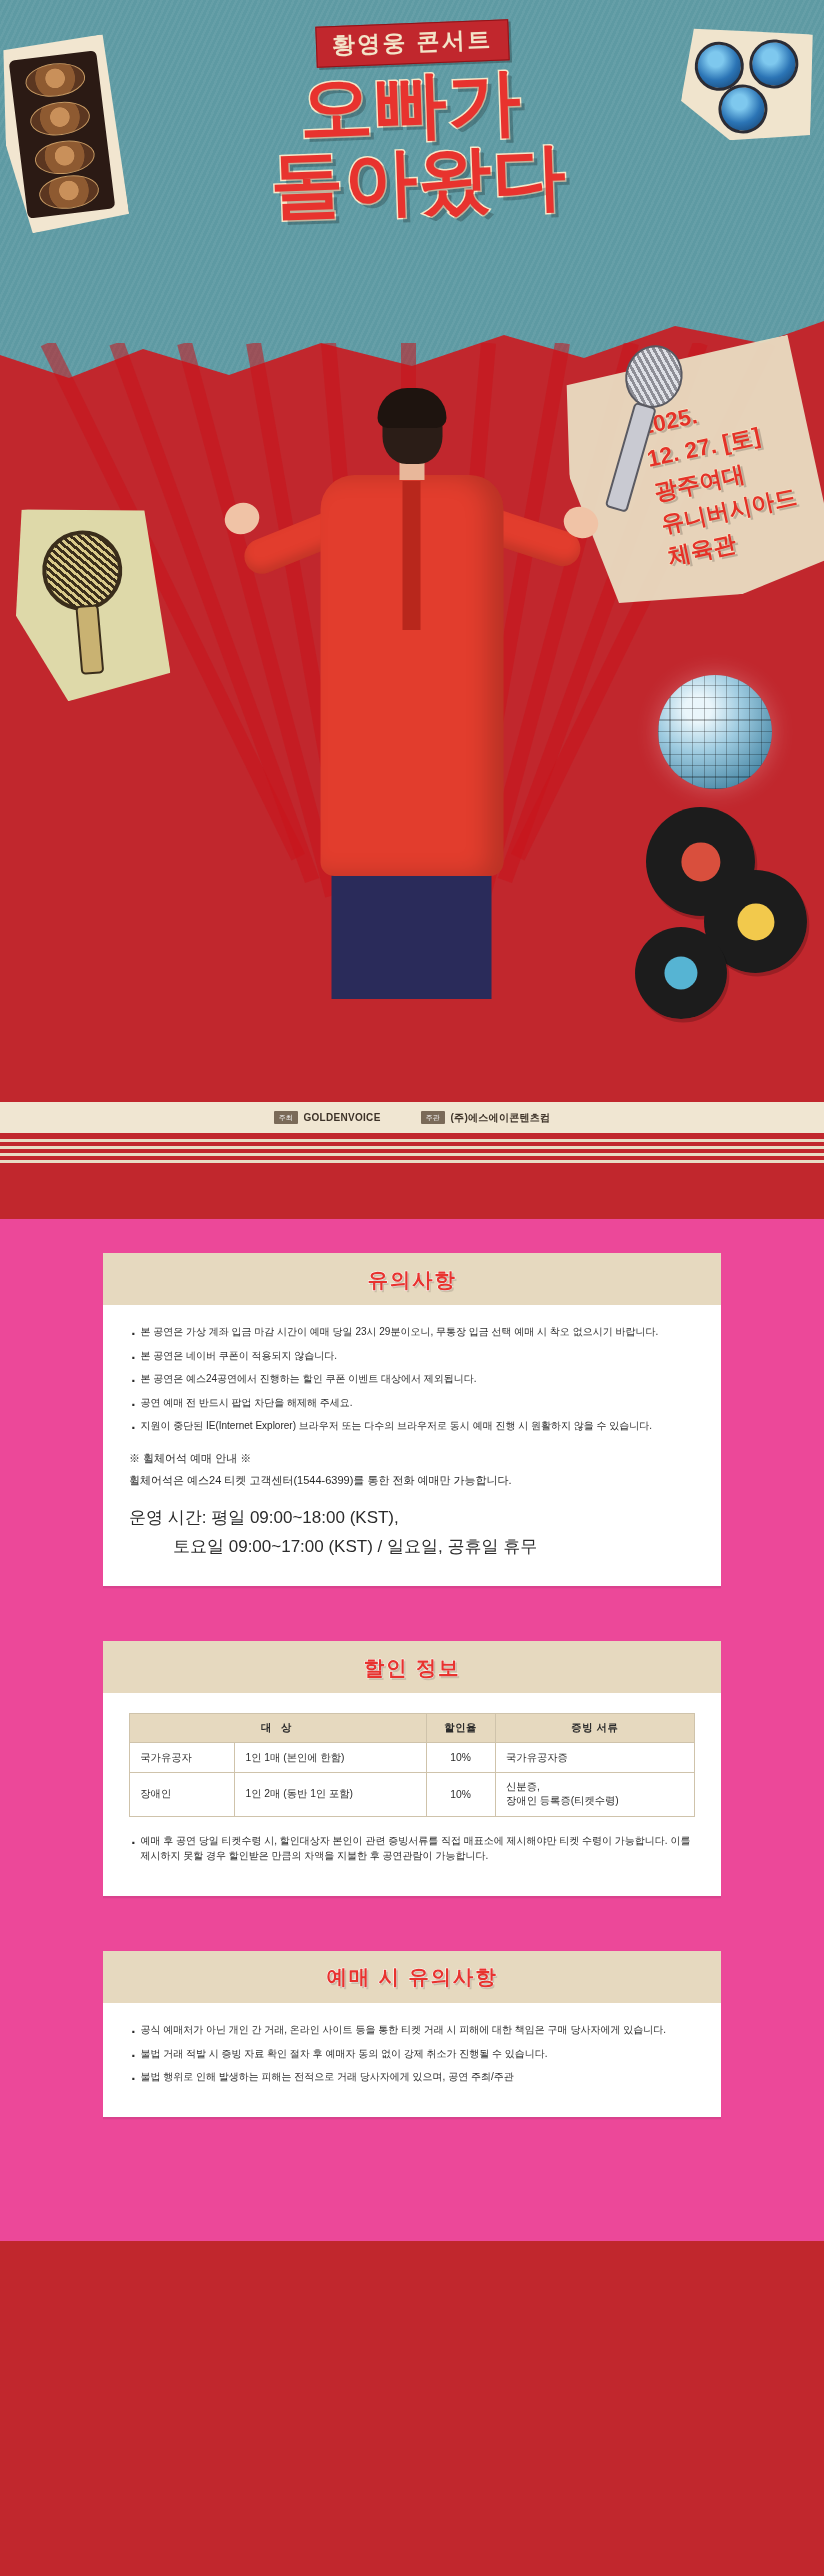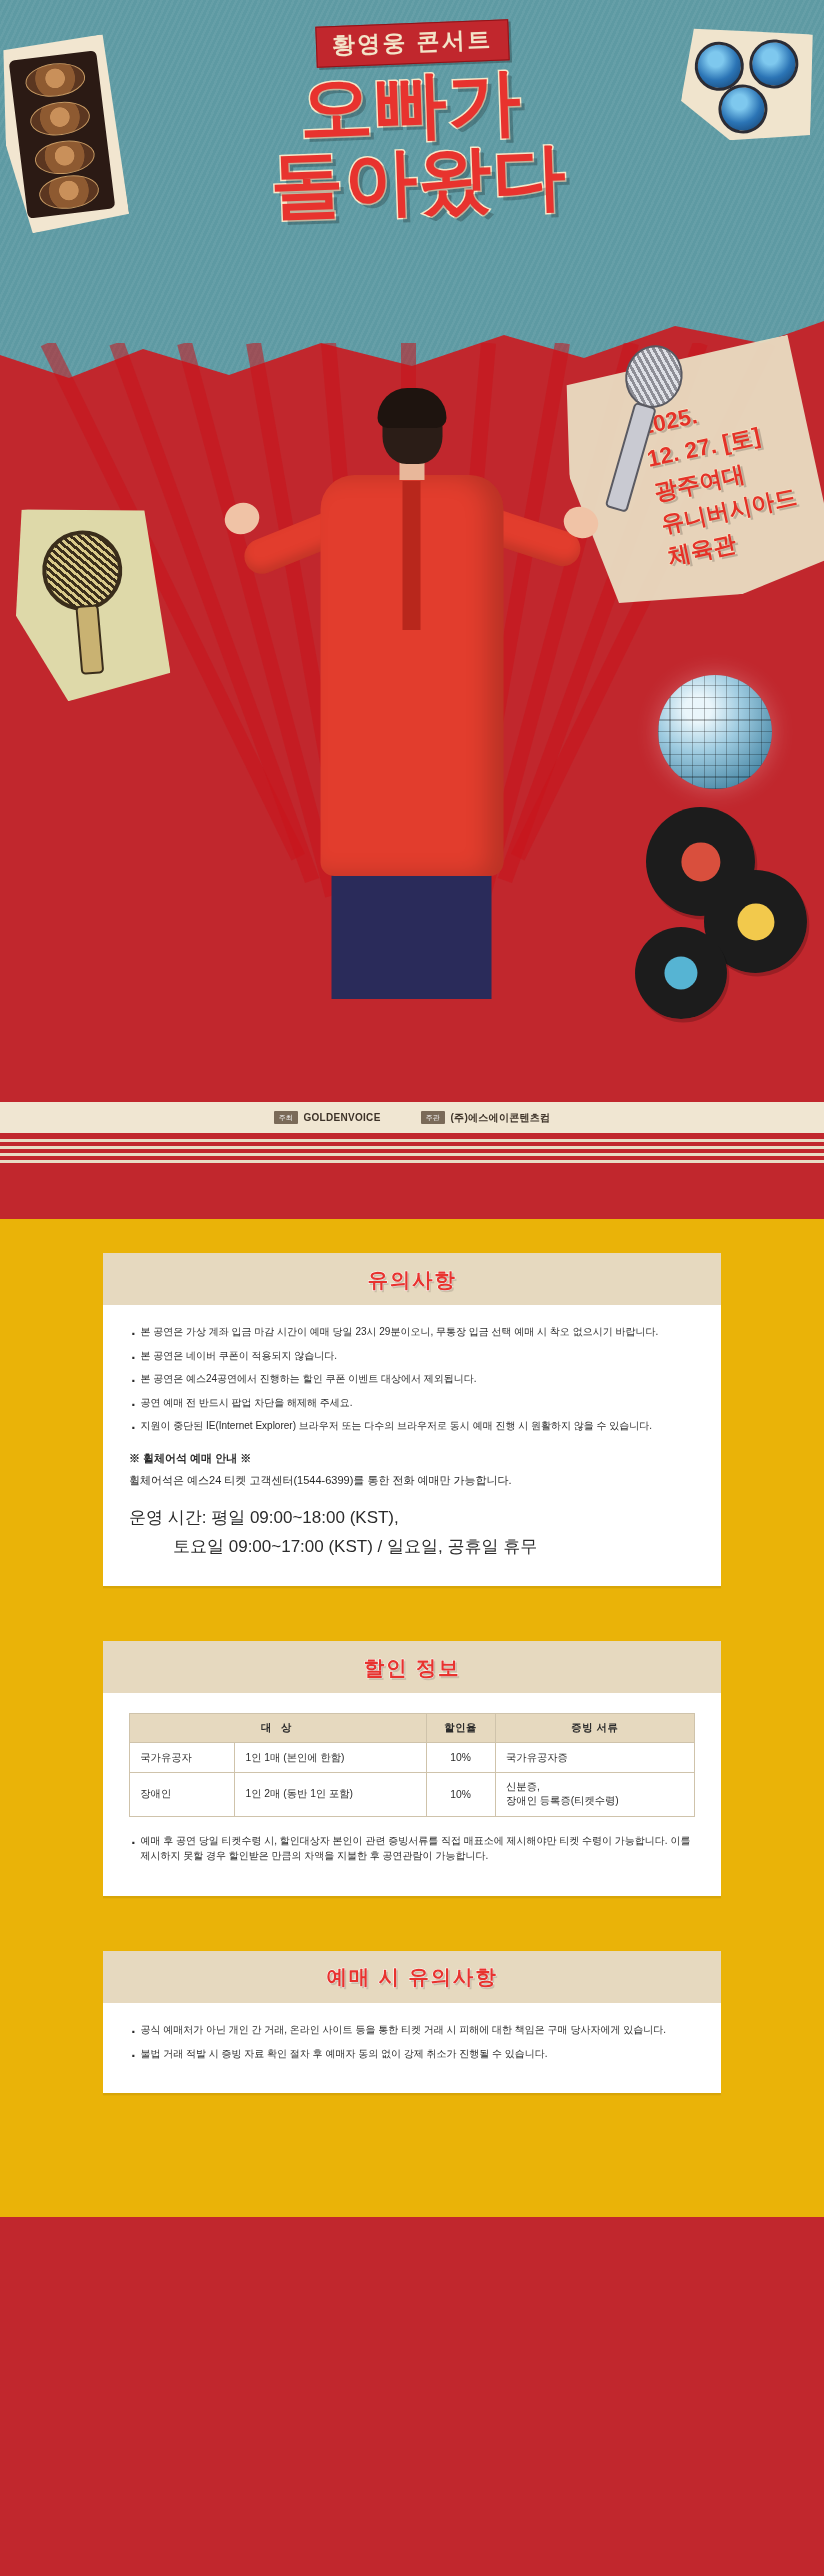--- a/index.html
+++ b/index.html
@@ -208,21 +208,21 @@
     background: #f0e6d2; display: flex; align-items: center; justify-content: center; gap: 40px;
     z-index: 10;
   }
   .credit-item { display: flex; align-items: center; gap: 5.7px; font-size: 8px; color: #5a4a3a; }
   .credit-label { background:#7a6a58; color:#fff; font-size: 6.9px; padding: 1.7px 5.2px; border-radius: 1.1px; }
   .credit-val { font-weight: bold; letter-spacing: 0.3px; font-size: 10px; color:#3d3228; }
   .poster-bottom-lines { position:absolute; left:0; bottom: 55px; width: 824px; height: 25px; z-index: 10;
     background: repeating-linear-gradient(180deg, #e8dcc4 0 2.9px, #c1272d 2.9px 6.9px); }
 
   
-  .sections { position: relative; padding: 34px 16px 46px; background:#eab308; }
+  .sections { position: relative; padding: 34px 16px 46px; background:#ec4899; }
   .card {
     width: 618px; margin: 0 auto 55px;
     background: #ffffff;
     box-shadow: 0 2.3px 0 rgba(0,0,0,.08);
   }
   .card-head {
     background: #e6d9bf;
     text-align: center;
     padding: 12.6px 0 11.4px;
   }
@@ -235,21 +235,21 @@
   }
   .card-body { padding: 19.5px 26px 24px; }
   ul.bullets { list-style: none; }
   ul.bullets li {
     position: relative; padding-left: 11.4px; margin-bottom: 8px;
     font-size: 10px; line-height: 1.55; color: #2b2b2b;
   }
   ul.bullets li:before {
     content: "·"; position: absolute; left: 2.3px; top: -2.3px; font-size: 15px; font-weight: bold; color:#2b2b2b;
   }
-  .sub-note-title { margin-top: 17px; font-size: 11px; font-weight: bold; color: #2b2b2b; }
+  .sub-note-title { margin-top: 17px; font-size: 11px; font-weight: normal; color: #2b2b2b; }
   .sub-note-line { margin-top: 5.7px; font-size: 11px; color: #2b2b2b; line-height: 1.6; }
   .hours { margin-top: 15px; font-size: 17px; color: #2b2b2b; line-height: 1.7; }
   .hours .indent { display: block; padding-left: 44px; }
 
   
   table.discount { width: 100%; border-collapse: collapse; margin-bottom: 16px; }
   table.discount th, table.discount td {
     border: 0.6px solid #cfc3ab; padding: 7.4px 5.7px; font-size: 10.3px; color:#2b2b2b;
   }
   table.discount thead th { background:#e6d9bf; font-weight: bold; letter-spacing: 3.4px; }
@@ -413,20 +413,21 @@
     </section>
 
     <section class="card">
       <div class="card-head">
         <h2>예매 시 유의사항</h2>
       </div>
       <div class="card-body">
         <ul class="bullets">
           <li>공식 예매처가 아닌 개인 간 거래, 온라인 사이트 등을 통한 티켓 거래 시 피해에 대한 책임은 구매 당사자에게 있습니다.</li>
           <li>불법 거래 적발 시 증빙 자료 확인 절차 후 예매자 동의 없이 강제 취소가 진행될 수 있습니다.</li>
+          <li>불법 행위로 인해 발생하는 피해는 전적으로 거래 당사자에게 있으며, 공연 주최/주관</li>
         </ul>
       </div>
     </section>
 
     <div class="tail-gap"></div>
   </div>
 </div>
 
 
 </body></html>

